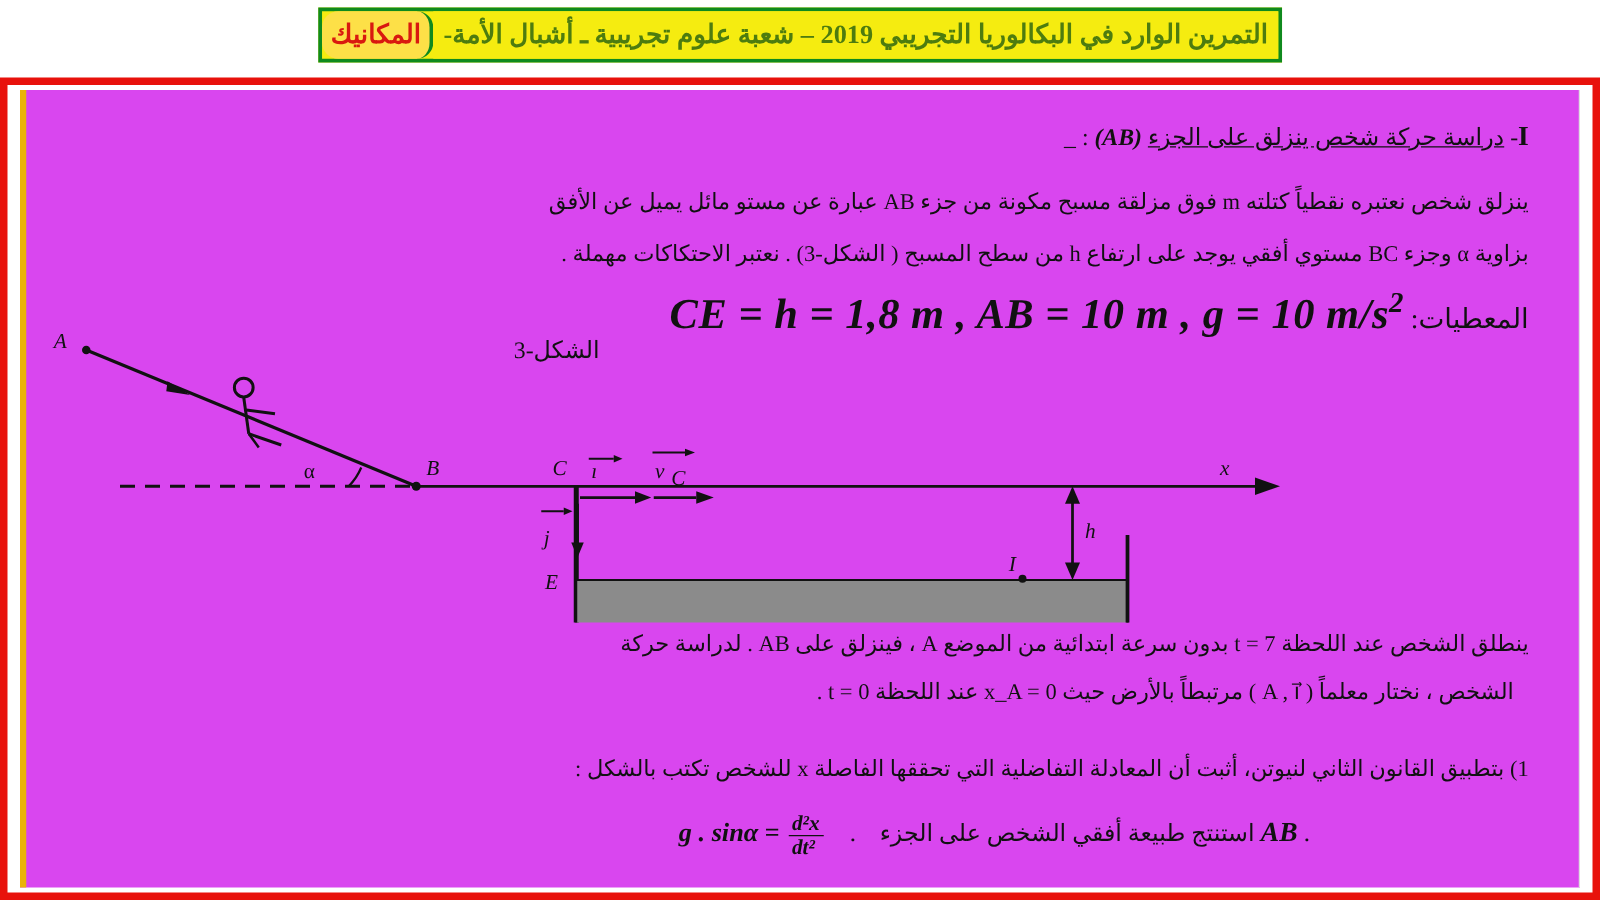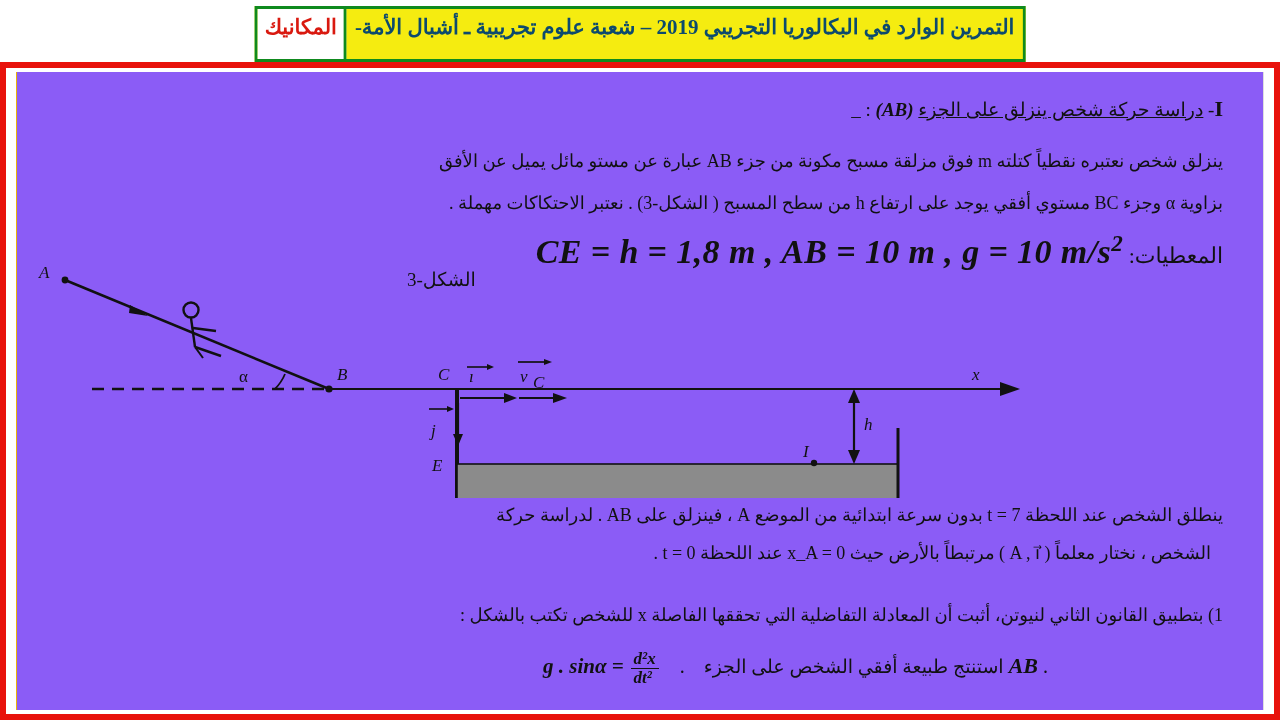--- a/index.html
+++ b/index.html
@@ -17,45 +17,45 @@
   .title-band{
     position:absolute;left:0;top:0;width:1280px;height:54px;
     background:#ffffff;
   }
   .title-wrap{
     position:absolute;left:50%;top:6px;transform:translateX(-50%);
     display:flex;flex-direction:row-reverse;align-items:stretch;
     border:3px solid #0f8a1e;background:#f5ec10;
   }
   .title-main{
-    background:#f5ec10;color:#0c4a6e;
+    background:#f5ec10;color:#4d7c0f;
     font-family:"Liberation Serif", serif;
     font-weight:bold;font-size:21px;line-height:34px;
-    padding:1px 8px 15px 8px;white-space:nowrap;
+    padding:1px 8px 3px 8px;white-space:nowrap;
     direction:rtl;text-align:center;
   }
   .title-tail{
-    background:#ffffff;color:#d9190f;
+    background:#fde047;color:#d9190f;
     border-right:3px solid #0f8a1e;
     font-family:"Liberation Serif", serif;
     font-weight:bold;font-size:21px;line-height:34px;
-    padding:1px 7px 3px 7px;white-space:nowrap;direction:rtl;
+    padding:1px 7px 3px 7px;white-space:nowrap;direction:rtl;border-radius:13px;
   }
   
   .page-frame{
     position:absolute;left:0;top:62px;width:1280px;height:658px;
     border-top:6px solid #e8120c;
     border-left:6px solid #e8120c;
     border-right:6px solid #e8120c;
     border-bottom:6px solid #e8120c;
     box-sizing:border-box;background:#fff;
   }
   .paper{
     position:absolute;left:10px;top:4px;right:10px;bottom:4px;
-    background:#8b5cf6;border-left:1px solid #eab308;border-right:1px solid #dedede;
+    background:#d946ef;border-left:5px solid #eab308;border-right:1px solid #dedede;
     overflow:hidden;
   }
   .heading-1{
     position:absolute;right:40px;top:24px;
     font-size:19px;color:#111;white-space:nowrap;
     direction:rtl;
   }
   .heading-1 .bigI{
     font-family:"Liberation Serif",serif;font-weight:bold;font-size:22px;
   }

